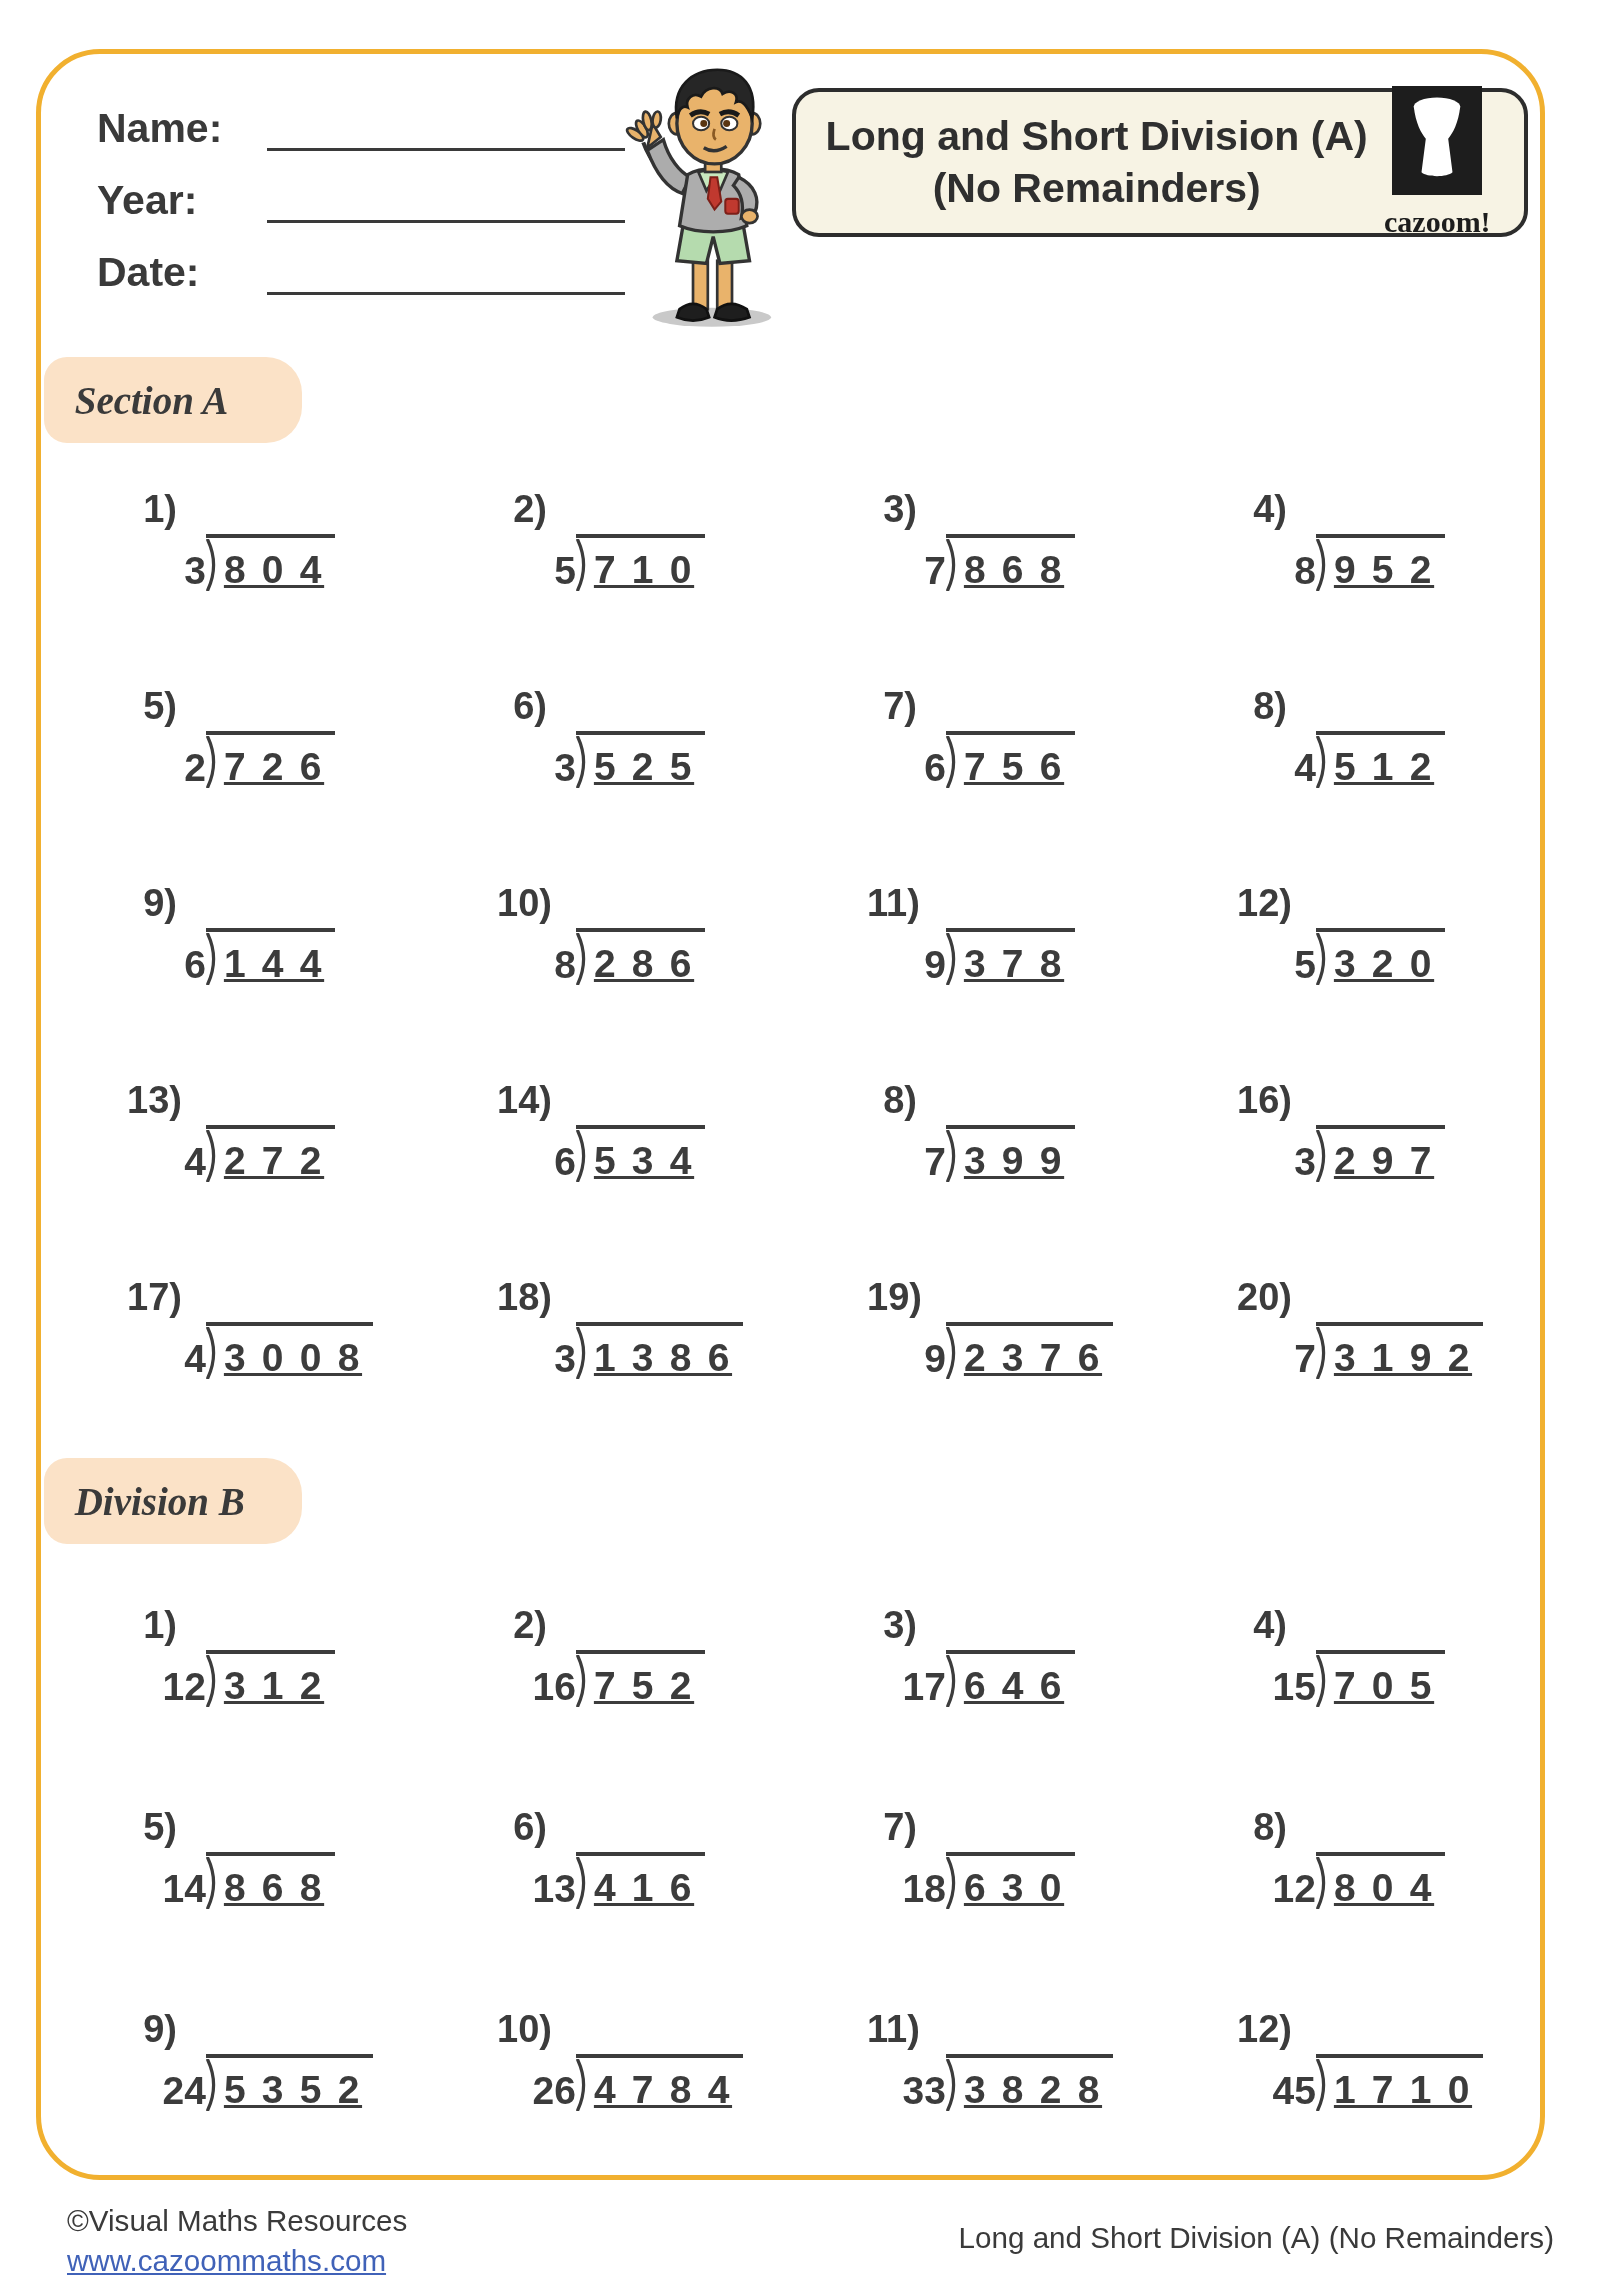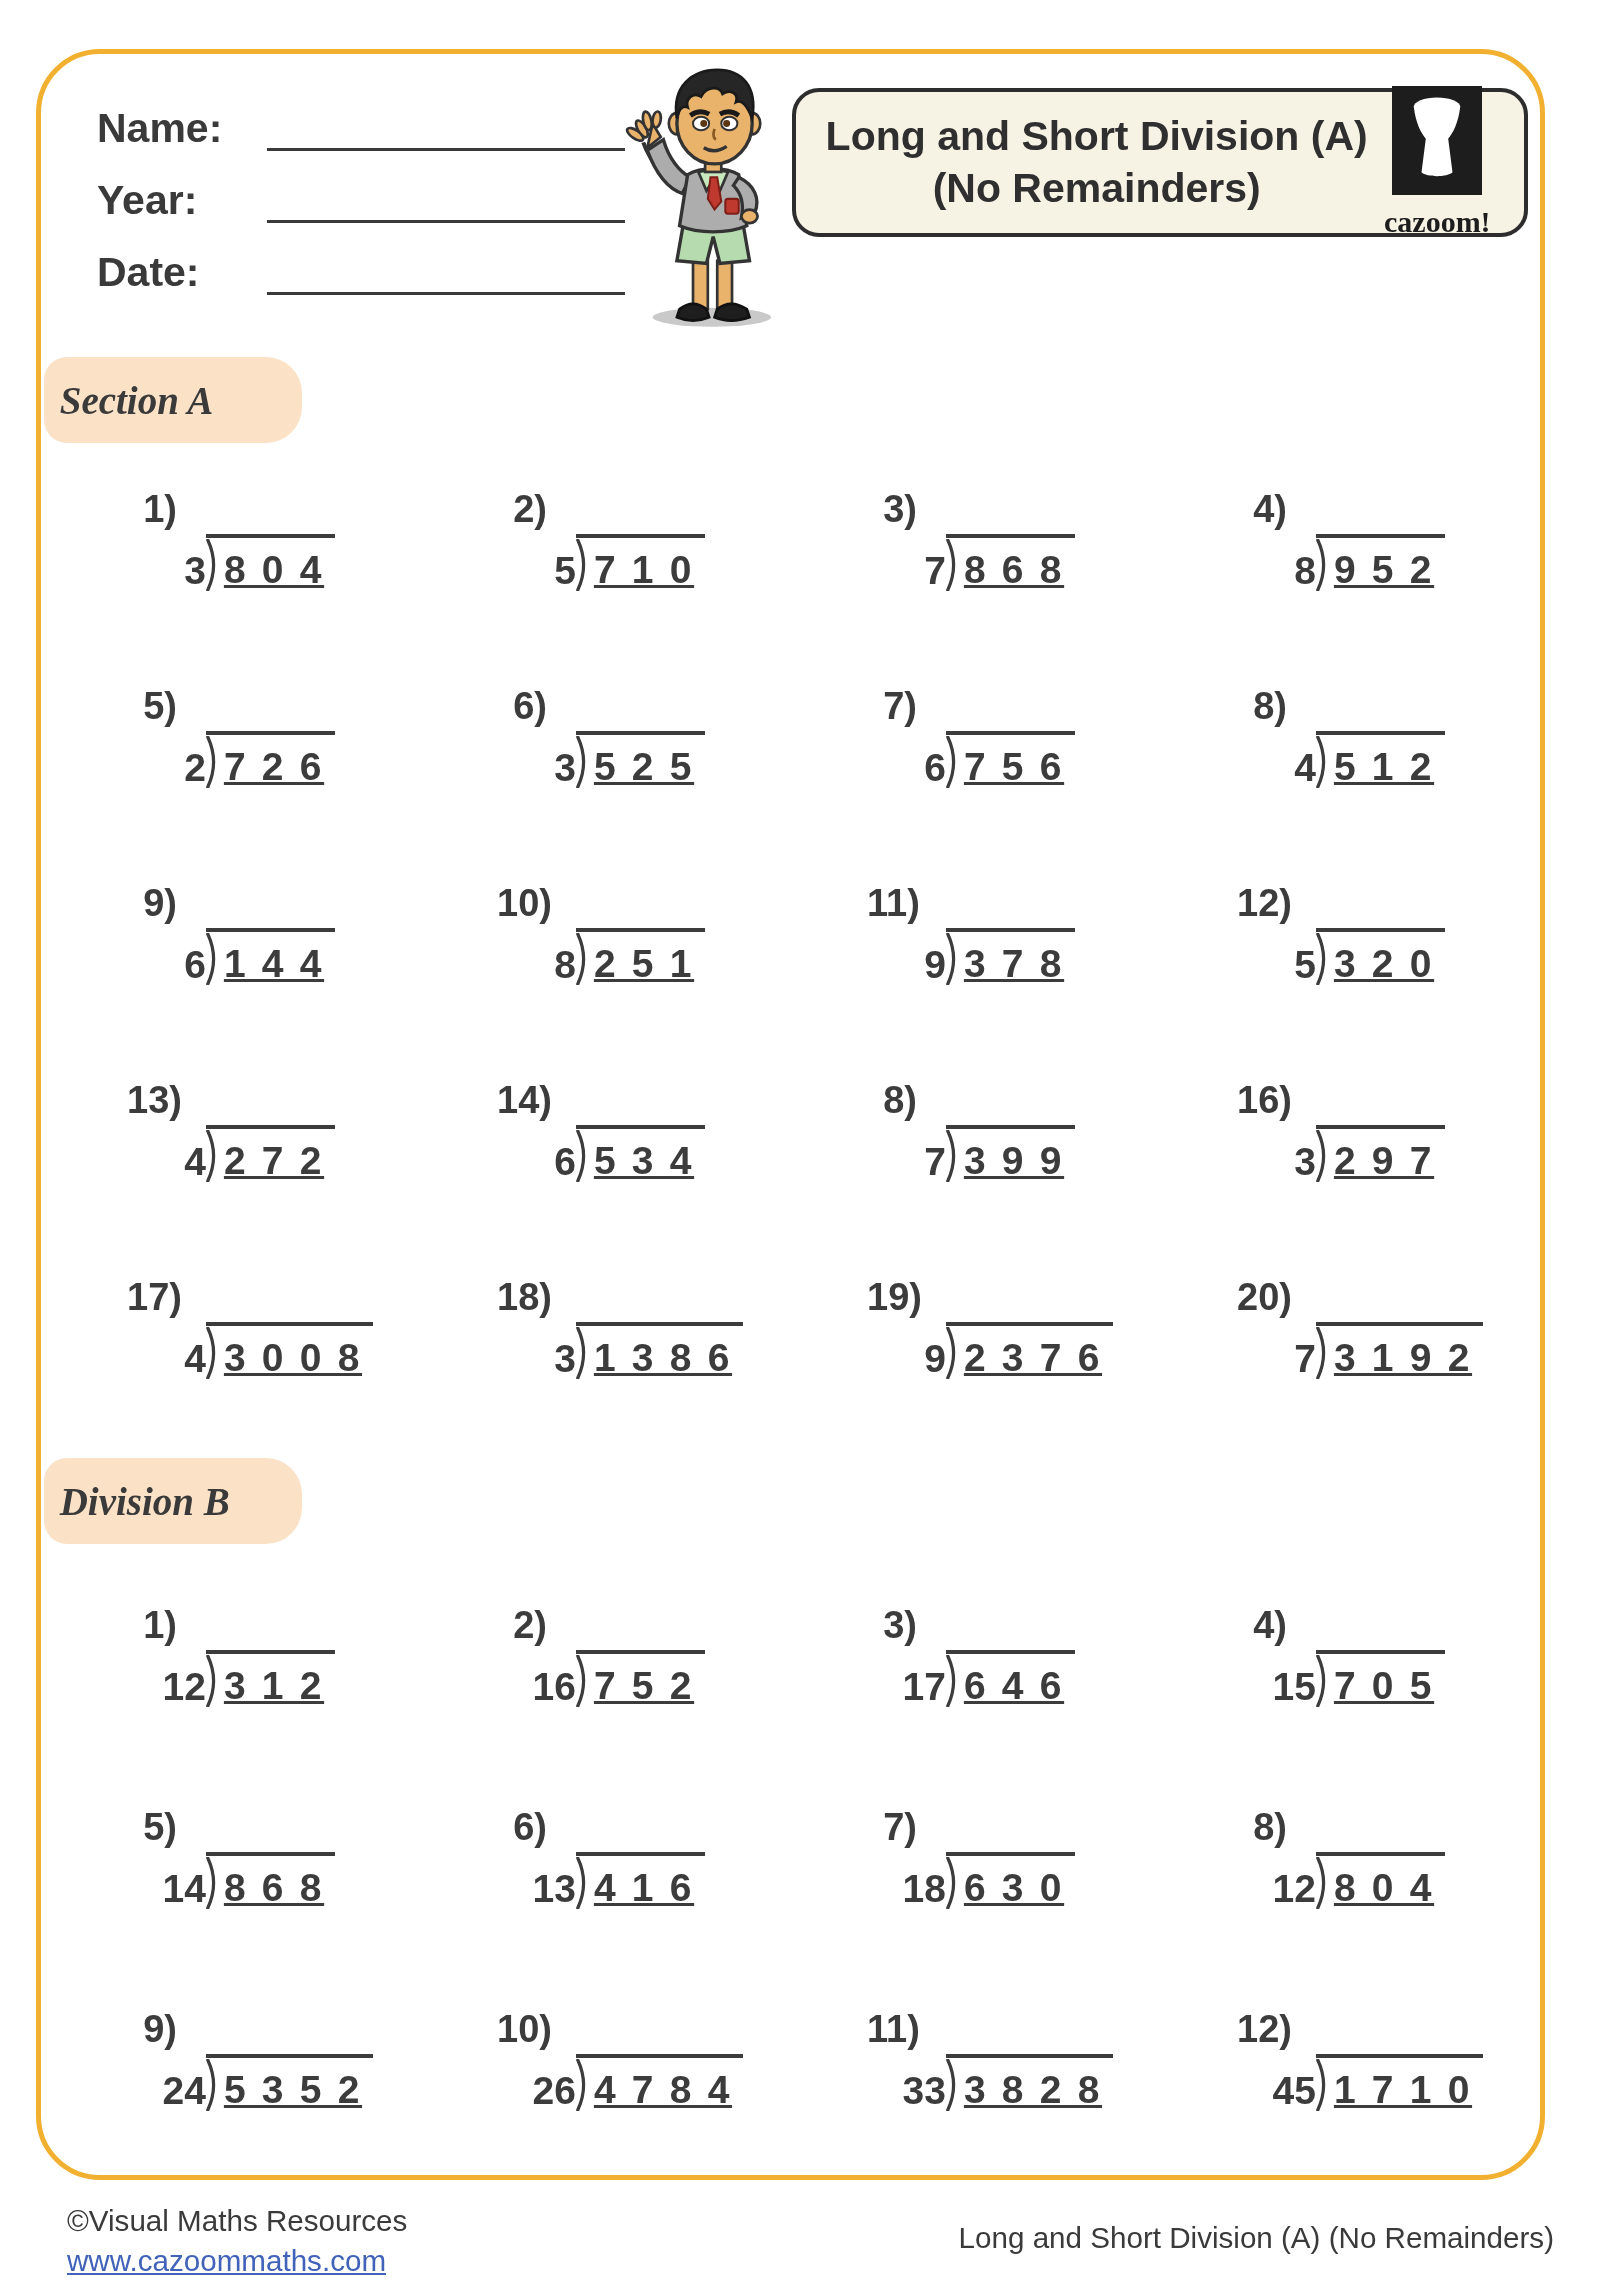--- a/index.html
+++ b/index.html
@@ -25,21 +25,21 @@
     display:flex; align-items:center; padding:0 19.7px 0 27px;
   }
   .title-text { flex:1; text-align:center; font-weight:700; font-size:41px; line-height:1.25; color:#2f2f2f; }
   .logo { width:134px; display:flex; flex-direction:column; align-items:center; }
   .logo-mark { width:90px; height:109px; background:#1d1d1d; display:flex; align-items:center; justify-content:center; }
   .logo-text { font-family:"Liberation Serif", serif; font-weight:700; font-size:30px; color:#1d1d1d; margin-top:10px; }
 
   
   .section-badge {
     position:absolute; left:2.7px; width:258px; height:86px; background:#FBE2C7;
-    border-radius:23px 36px 36px 23px; display:flex; align-items:center; padding-left:16px; box-sizing:border-box;
+    border-radius:23px 36px 36px 23px; display:flex; align-items:center; padding-left:31px; box-sizing:border-box;
     font-family:"Liberation Serif", serif; font-style:italic; font-weight:700; font-size:39px; color:#3a3a3a;
   }
   #badge-a { top:303px; }
   #badge-b { top:1404px; }
 
   
   .grid { position:absolute; display:grid; padding-left:0; }
   #grid-a { left:86px; top:435px; grid-template-columns:370px 370px 370px 304px; grid-auto-rows:197px; }
   #grid-b { left:86px; top:1551px; grid-template-columns:370px 370px 370px 304px; grid-auto-rows:202px; }
 
@@ -263,21 +263,21 @@
   </div>
 
   <div class="problem">
     <div class="p-num">10)</div>
     <div class="expr">
       <span class="divisor">8</span>
       <span class="bar-group">
         <svg class="paren-svg" viewBox="0 0 16 58">
           <path d="M2 1 Q15 29 2 57" stroke="#3c3c3c" stroke-width="3.6" fill="none" stroke-linecap="round"></path>
         </svg>
-        <span class="digits">2 5 1</span>
+        <span class="digits">2 8 6</span>
       </span>
     </div>
   </div>
 
   <div class="problem">
     <div class="p-num">11)</div>
     <div class="expr">
       <span class="divisor">9</span>
       <span class="bar-group">
         <svg class="paren-svg" viewBox="0 0 16 58">

